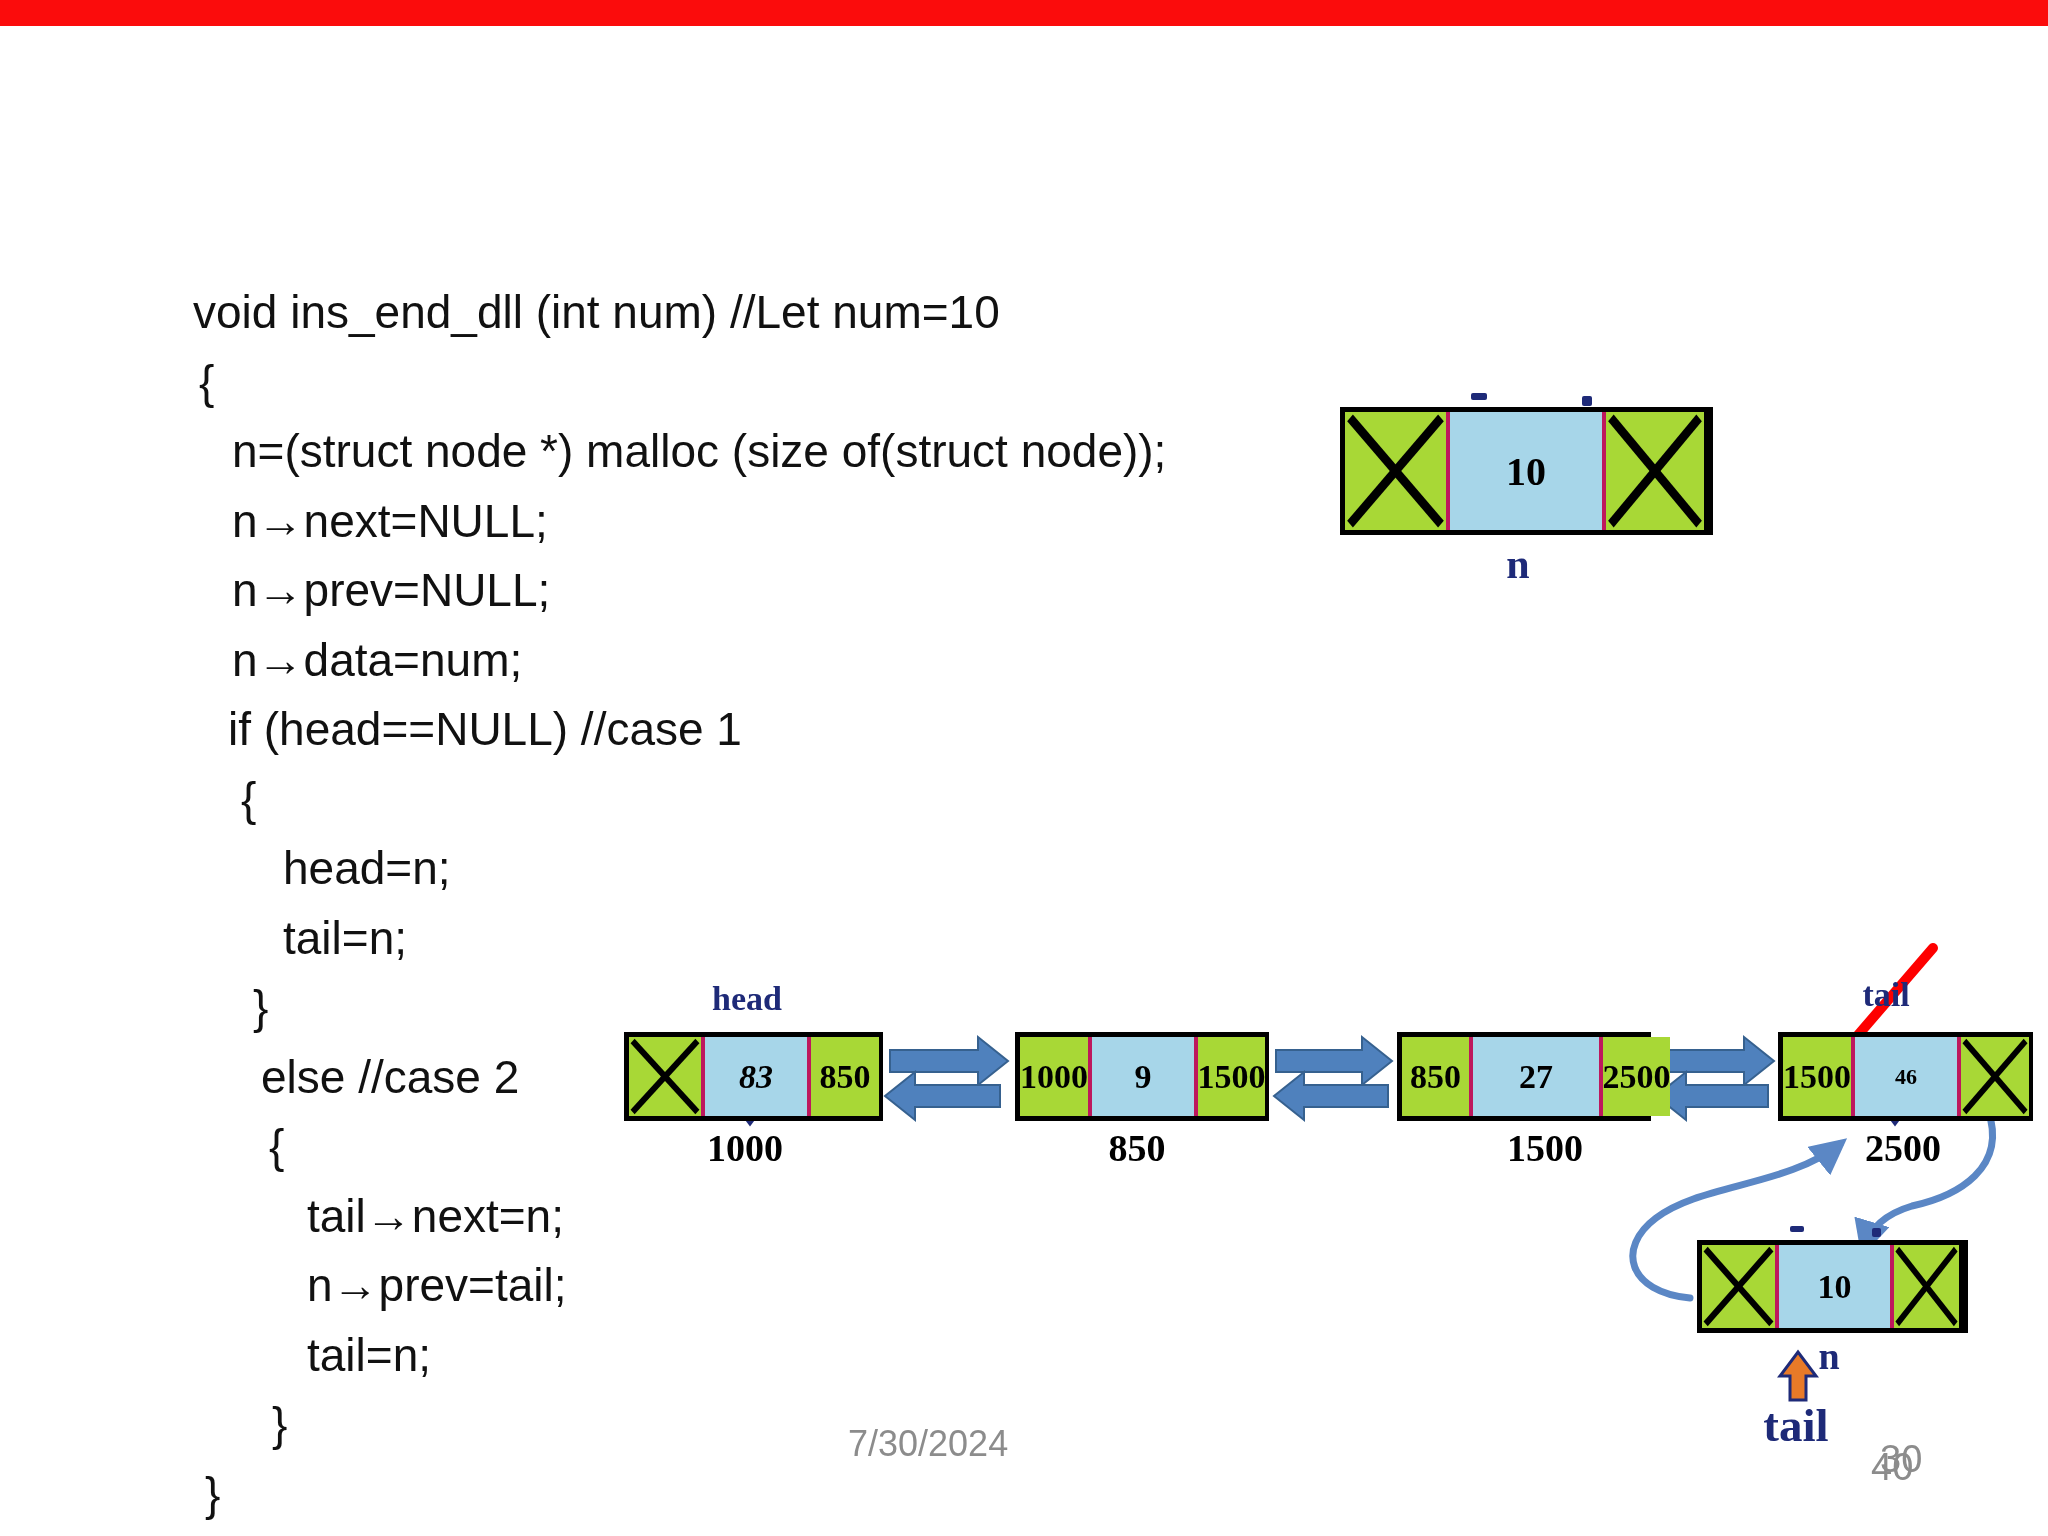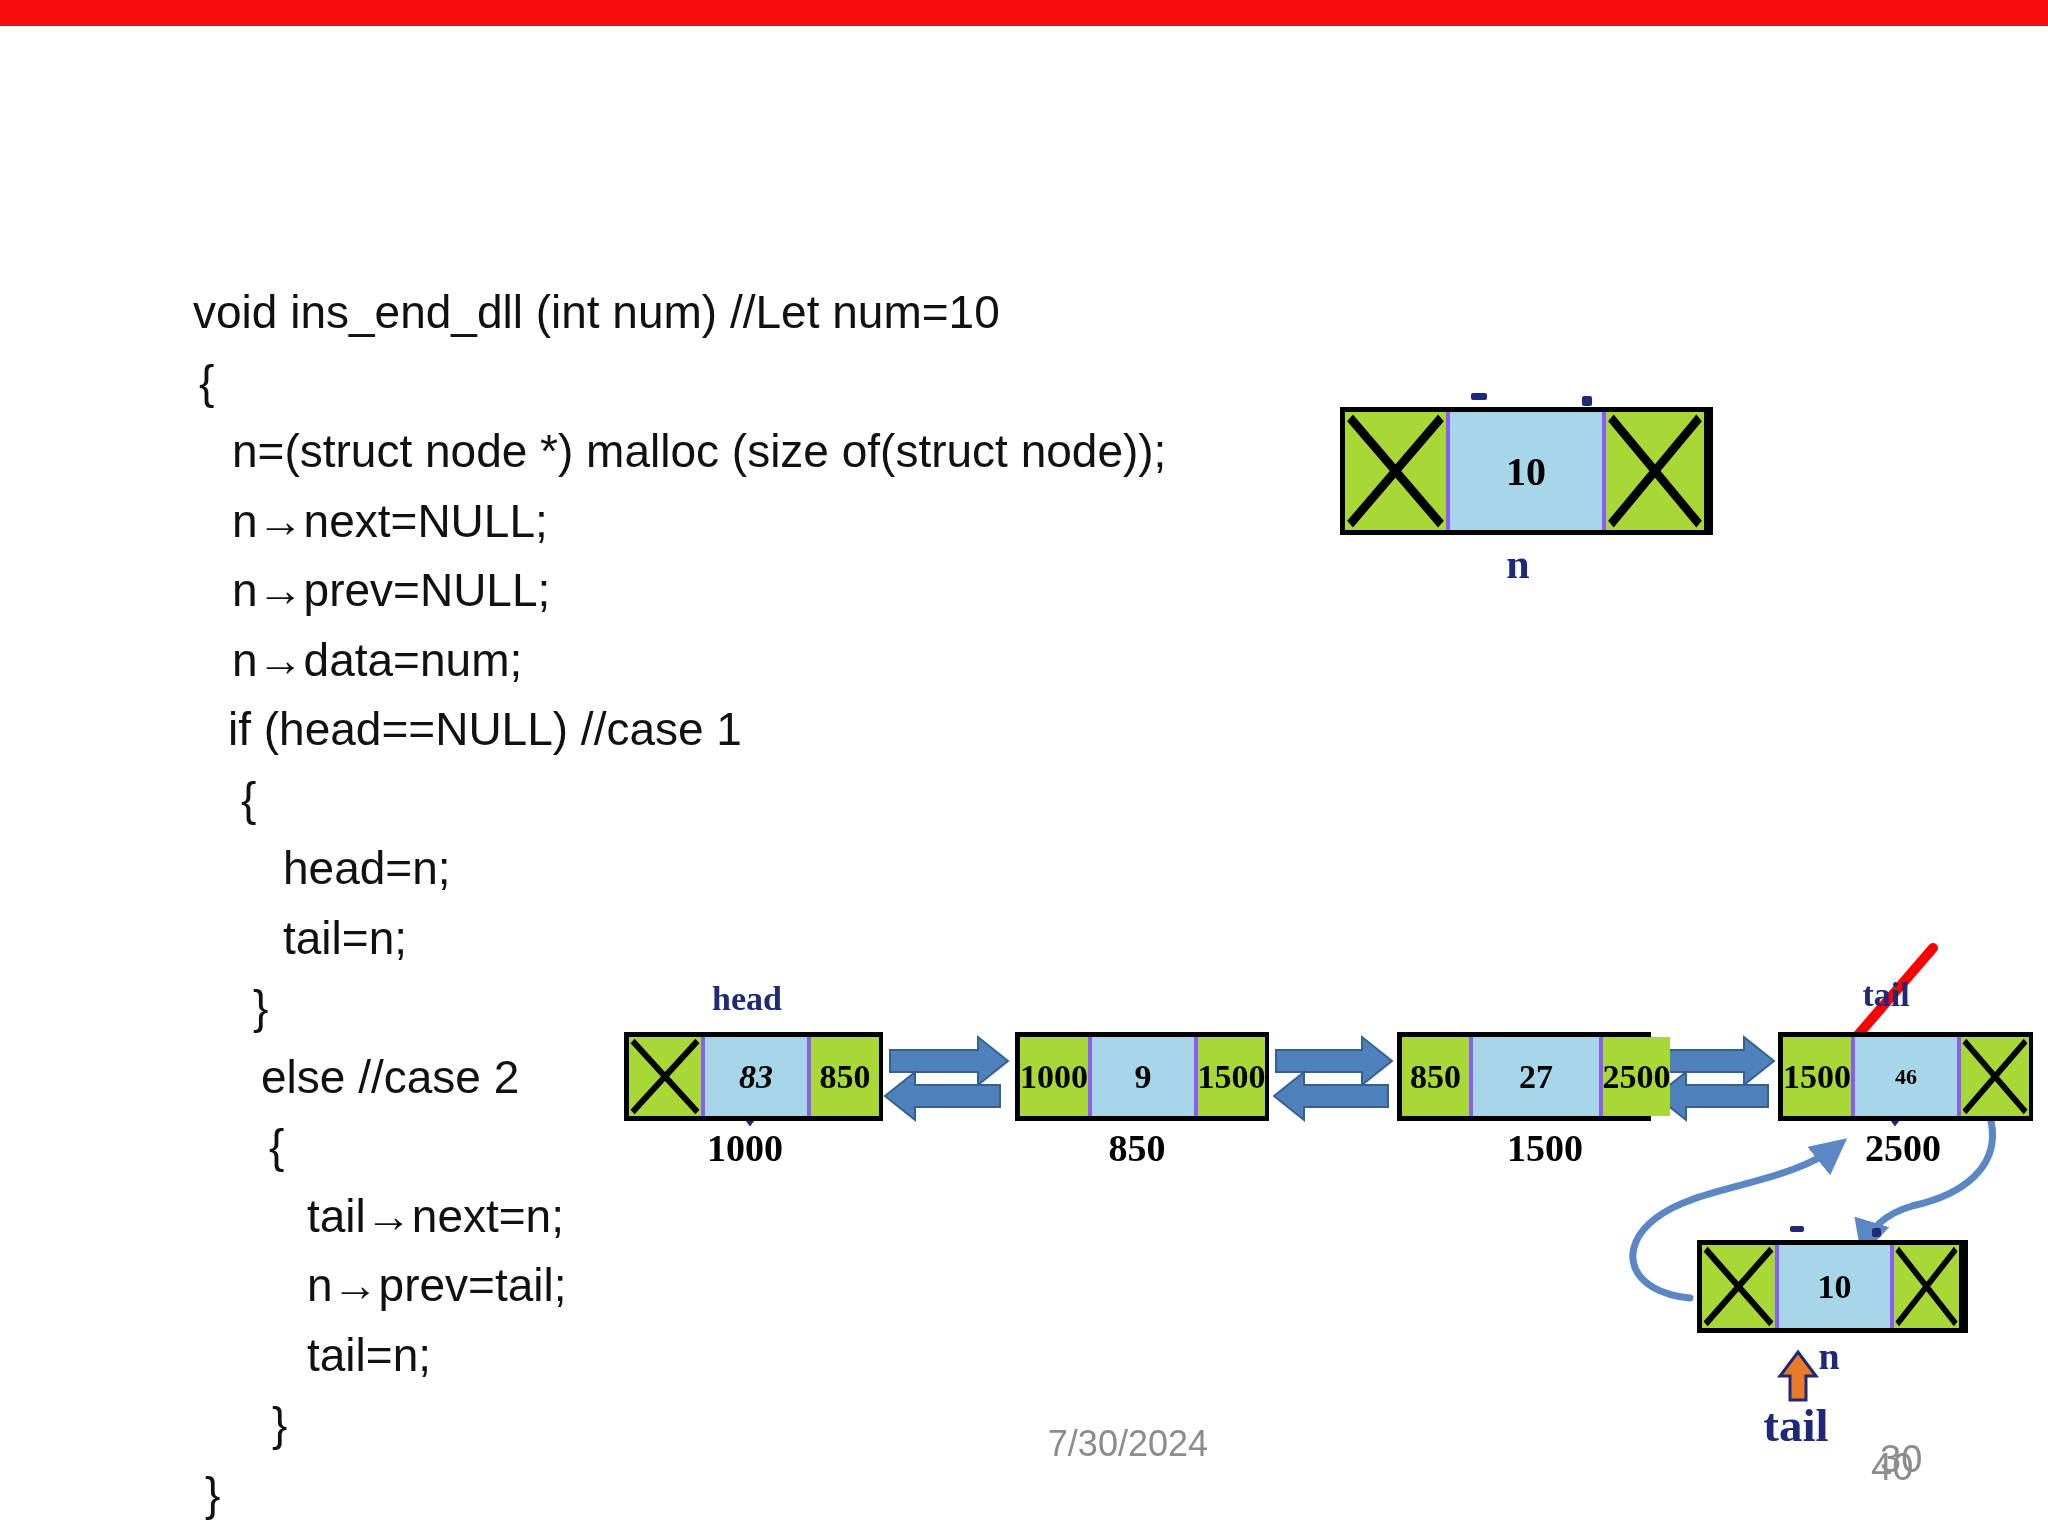--- a/index.html
+++ b/index.html
@@ -5,30 +5,30 @@
   html,body{margin:0;padding:0;background:#ffffff;}
   #slide{position:relative;width:2048px;height:1536px;background:#ffffff;overflow:hidden;
          font-family:"Liberation Sans",sans-serif;}
   .topbar{position:absolute;left:0;top:0;width:2048px;height:26px;}
   .title{position:absolute;left:95px;top:118px;width:1700px;
          font-size:94px;font-weight:bold;color:#0b0b0b;letter-spacing:-4px;}
   #code{position:absolute;left:193px;top:278px;font-size:46px;color:#111;line-height:69.5px;white-space:pre;}
   .codeline{height:69.5px;}
   .node{position:absolute;display:flex;border:5px solid #000;box-sizing:border-box;background:#000;}
   .cell{position:relative;display:flex;align-items:center;justify-content:center;box-sizing:border-box;}
-  .cell + .cell{border-left:4px solid #8b5cf6;}
+  .cell + .cell{border-left:4px solid #be185d;}
   .cell.green{background:#a8d836;}
   .cell.blue{background:#a7d6e9;}
   .cell .num{font-family:"Liberation Serif",serif;font-weight:bold;color:#000;}
   .xsvg{position:absolute;left:0;top:0;width:100%;height:100%;}
   .addr{position:absolute;transform:translateX(-50%);font-family:"Liberation Serif",serif;
         font-weight:bold;font-size:38px;color:#000;}
   .lbl{position:absolute;transform:translateX(-50%);font-family:"Liberation Serif",serif;
        font-weight:bold;color:#1e2a78;}
-  .footer-date{position:absolute;left:948px;top:1423px;width:260px;text-align:right;
+  .footer-date{position:absolute;left:848px;top:1423px;width:260px;text-align:left;
                font-size:36px;color:#8c8c8c;}
   .pagenum{position:absolute;font-size:38px;color:#8c8c8c;}
   .remnant{position:absolute;background:#1e2a78;border-radius:2px;}
   svg#overlay{position:absolute;left:0;top:0;width:2048px;height:1536px;pointer-events:none;}
 </style>
 </head>
 <body>
 
 <div id="slide">
 

